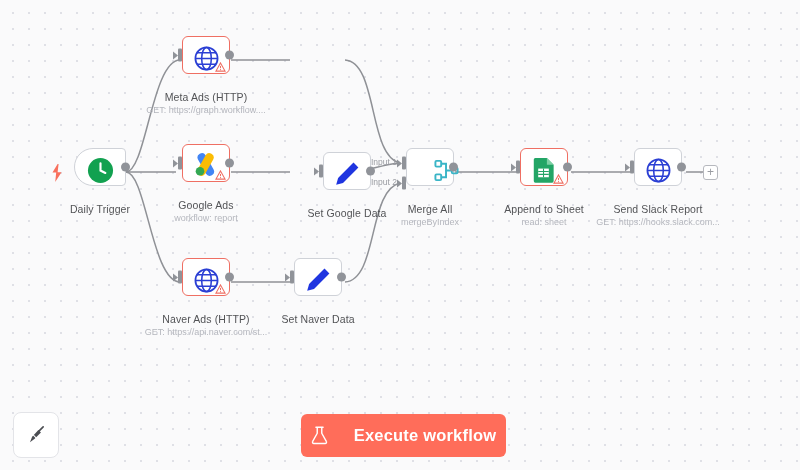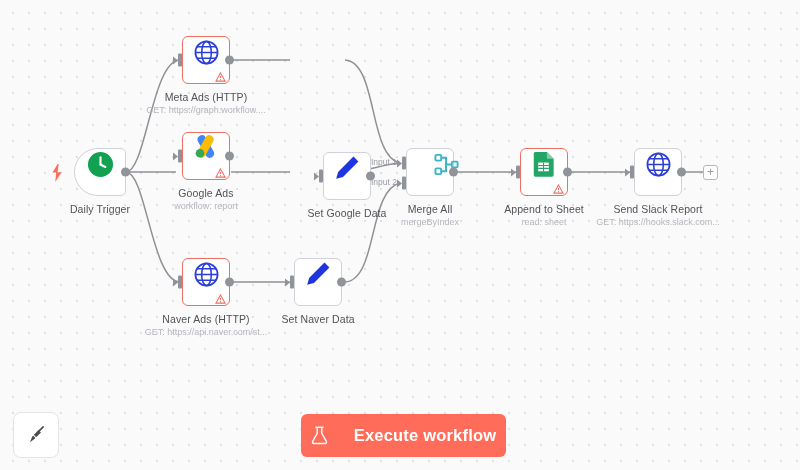--- a/index.html
+++ b/index.html
@@ -31,27 +31,27 @@
     top: 0;
     width: 800px;
     height: 470px;
     pointer-events: none;
   }
 
   
   .node {
     position: absolute;
     width: 48px;
-    height: 48px;
+    height: 38px;
     box-sizing: border-box;
     background: #ffffff;
     border: 1.5px solid #cfd2d8;
     border-radius: 6px;
     display: flex;
-    align-items: flex-start;
+    align-items: flex-end;
     justify-content: center;
   }
   .node.error {
     border-color: #ef6f63;
   }
   .node.trigger {
     border-radius: 28px 6px 6px 28px;
     width: 52px;
   }
 
@@ -270,21 +270,21 @@
       <path d="M6 4.3 V6.8" stroke="#ef6f63" stroke-width="1.1"></path>
       <circle cx="6" cy="8.4" r="0.6" fill="#ef6f63"></circle>
     </svg>
     <div class="port-in"></div>
     <div class="port-out"></div>
     <div class="node-label">Meta Ads (HTTP)</div>
     <div class="node-sub">GET: https://graph.workflow....</div>
   </div>
 
 
-  <div class="node error" style="left:182px; top:132px;">
+  <div class="node error" style="left:182px; top:144px;">
     <span class="icon-wrap">
       <svg width="28" height="28" viewBox="0 0 28 28">
         <path d="M13.6 3.2 L21.6 17.4 A4.4 4.4 0 0 1 14.0 21.8 L6.0 7.6 A4.4 4.4 0 0 1 13.6 3.2 Z" fill="#4285f4"></path>
         <path d="M13.6 3.2 L5.6 17.4 A4.4 4.4 0 0 0 13.2 21.8 L21.2 7.6 A4.4 4.4 0 0 0 13.6 3.2 Z" fill="#fbbc04"></path>
         <circle cx="8.0" cy="19.2" r="4.3" fill="#34a853"></circle>
       </svg>
     </span>
     <svg class="warn" viewBox="0 0 12 11">
       <path d="M6 1 L11 10 H1 Z" fill="none" stroke="#ef6f63" stroke-width="1.2"></path>
       <path d="M6 4.3 V6.8" stroke="#ef6f63" stroke-width="1.1"></path>

